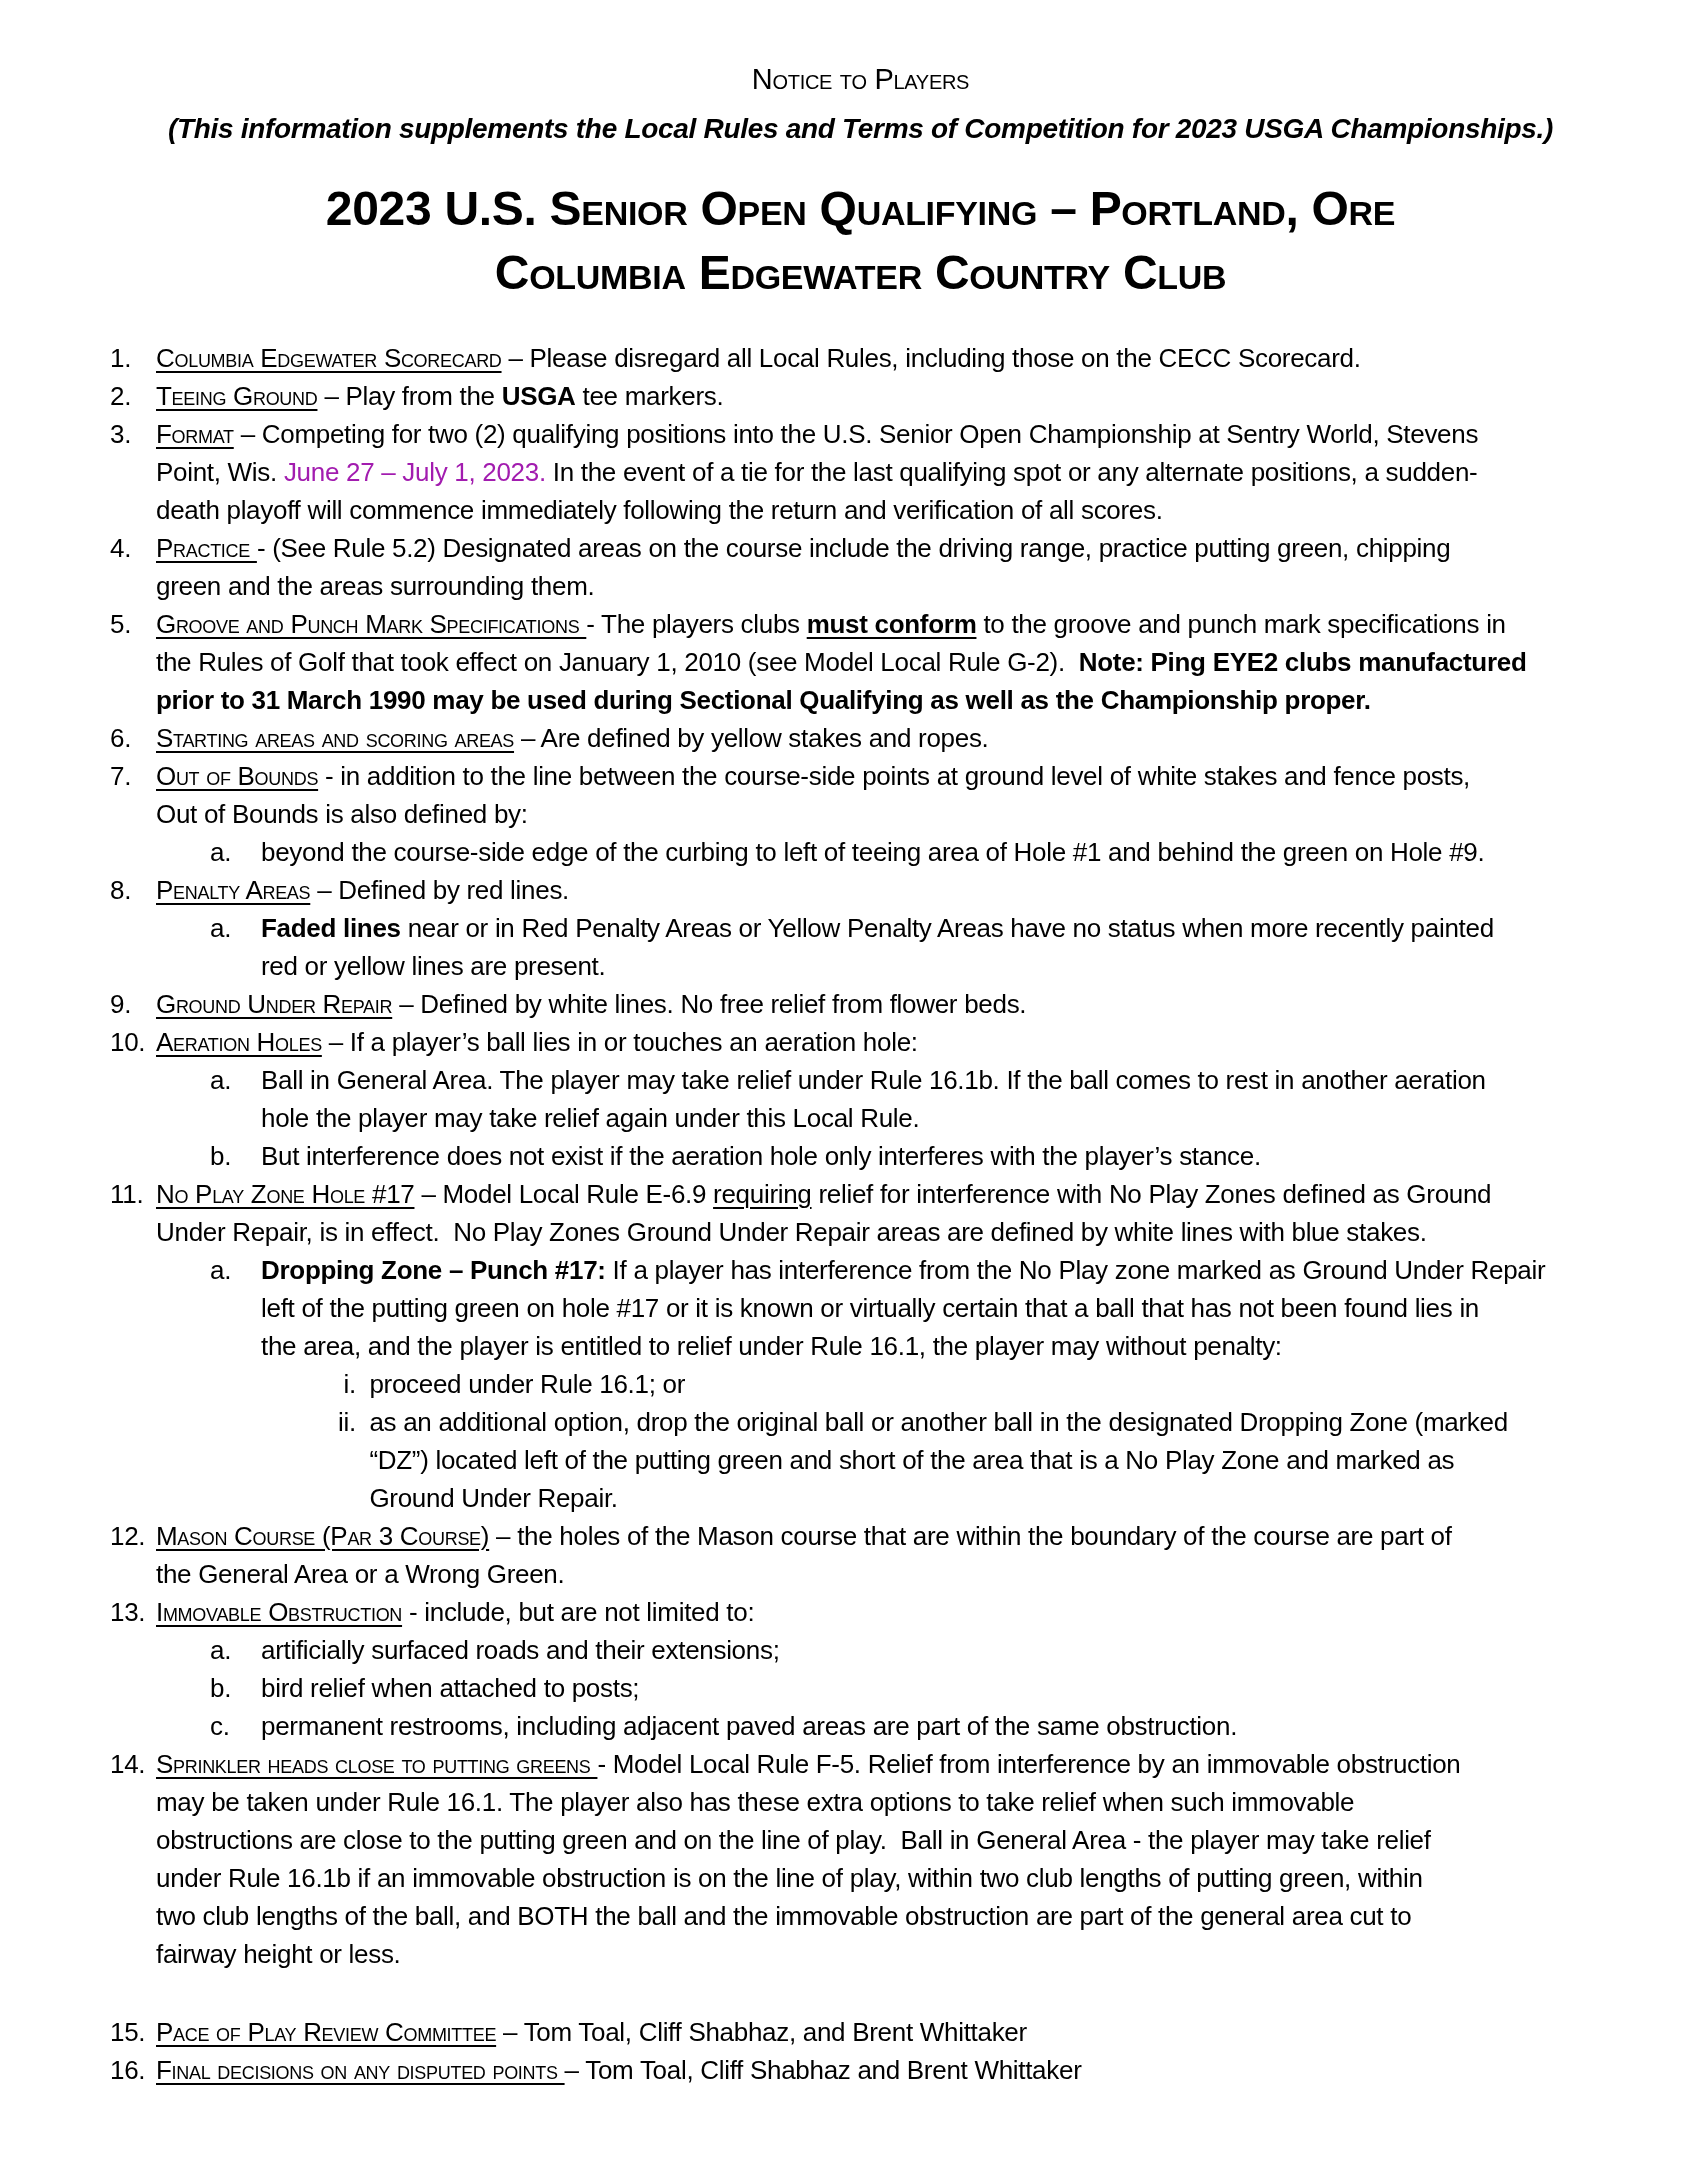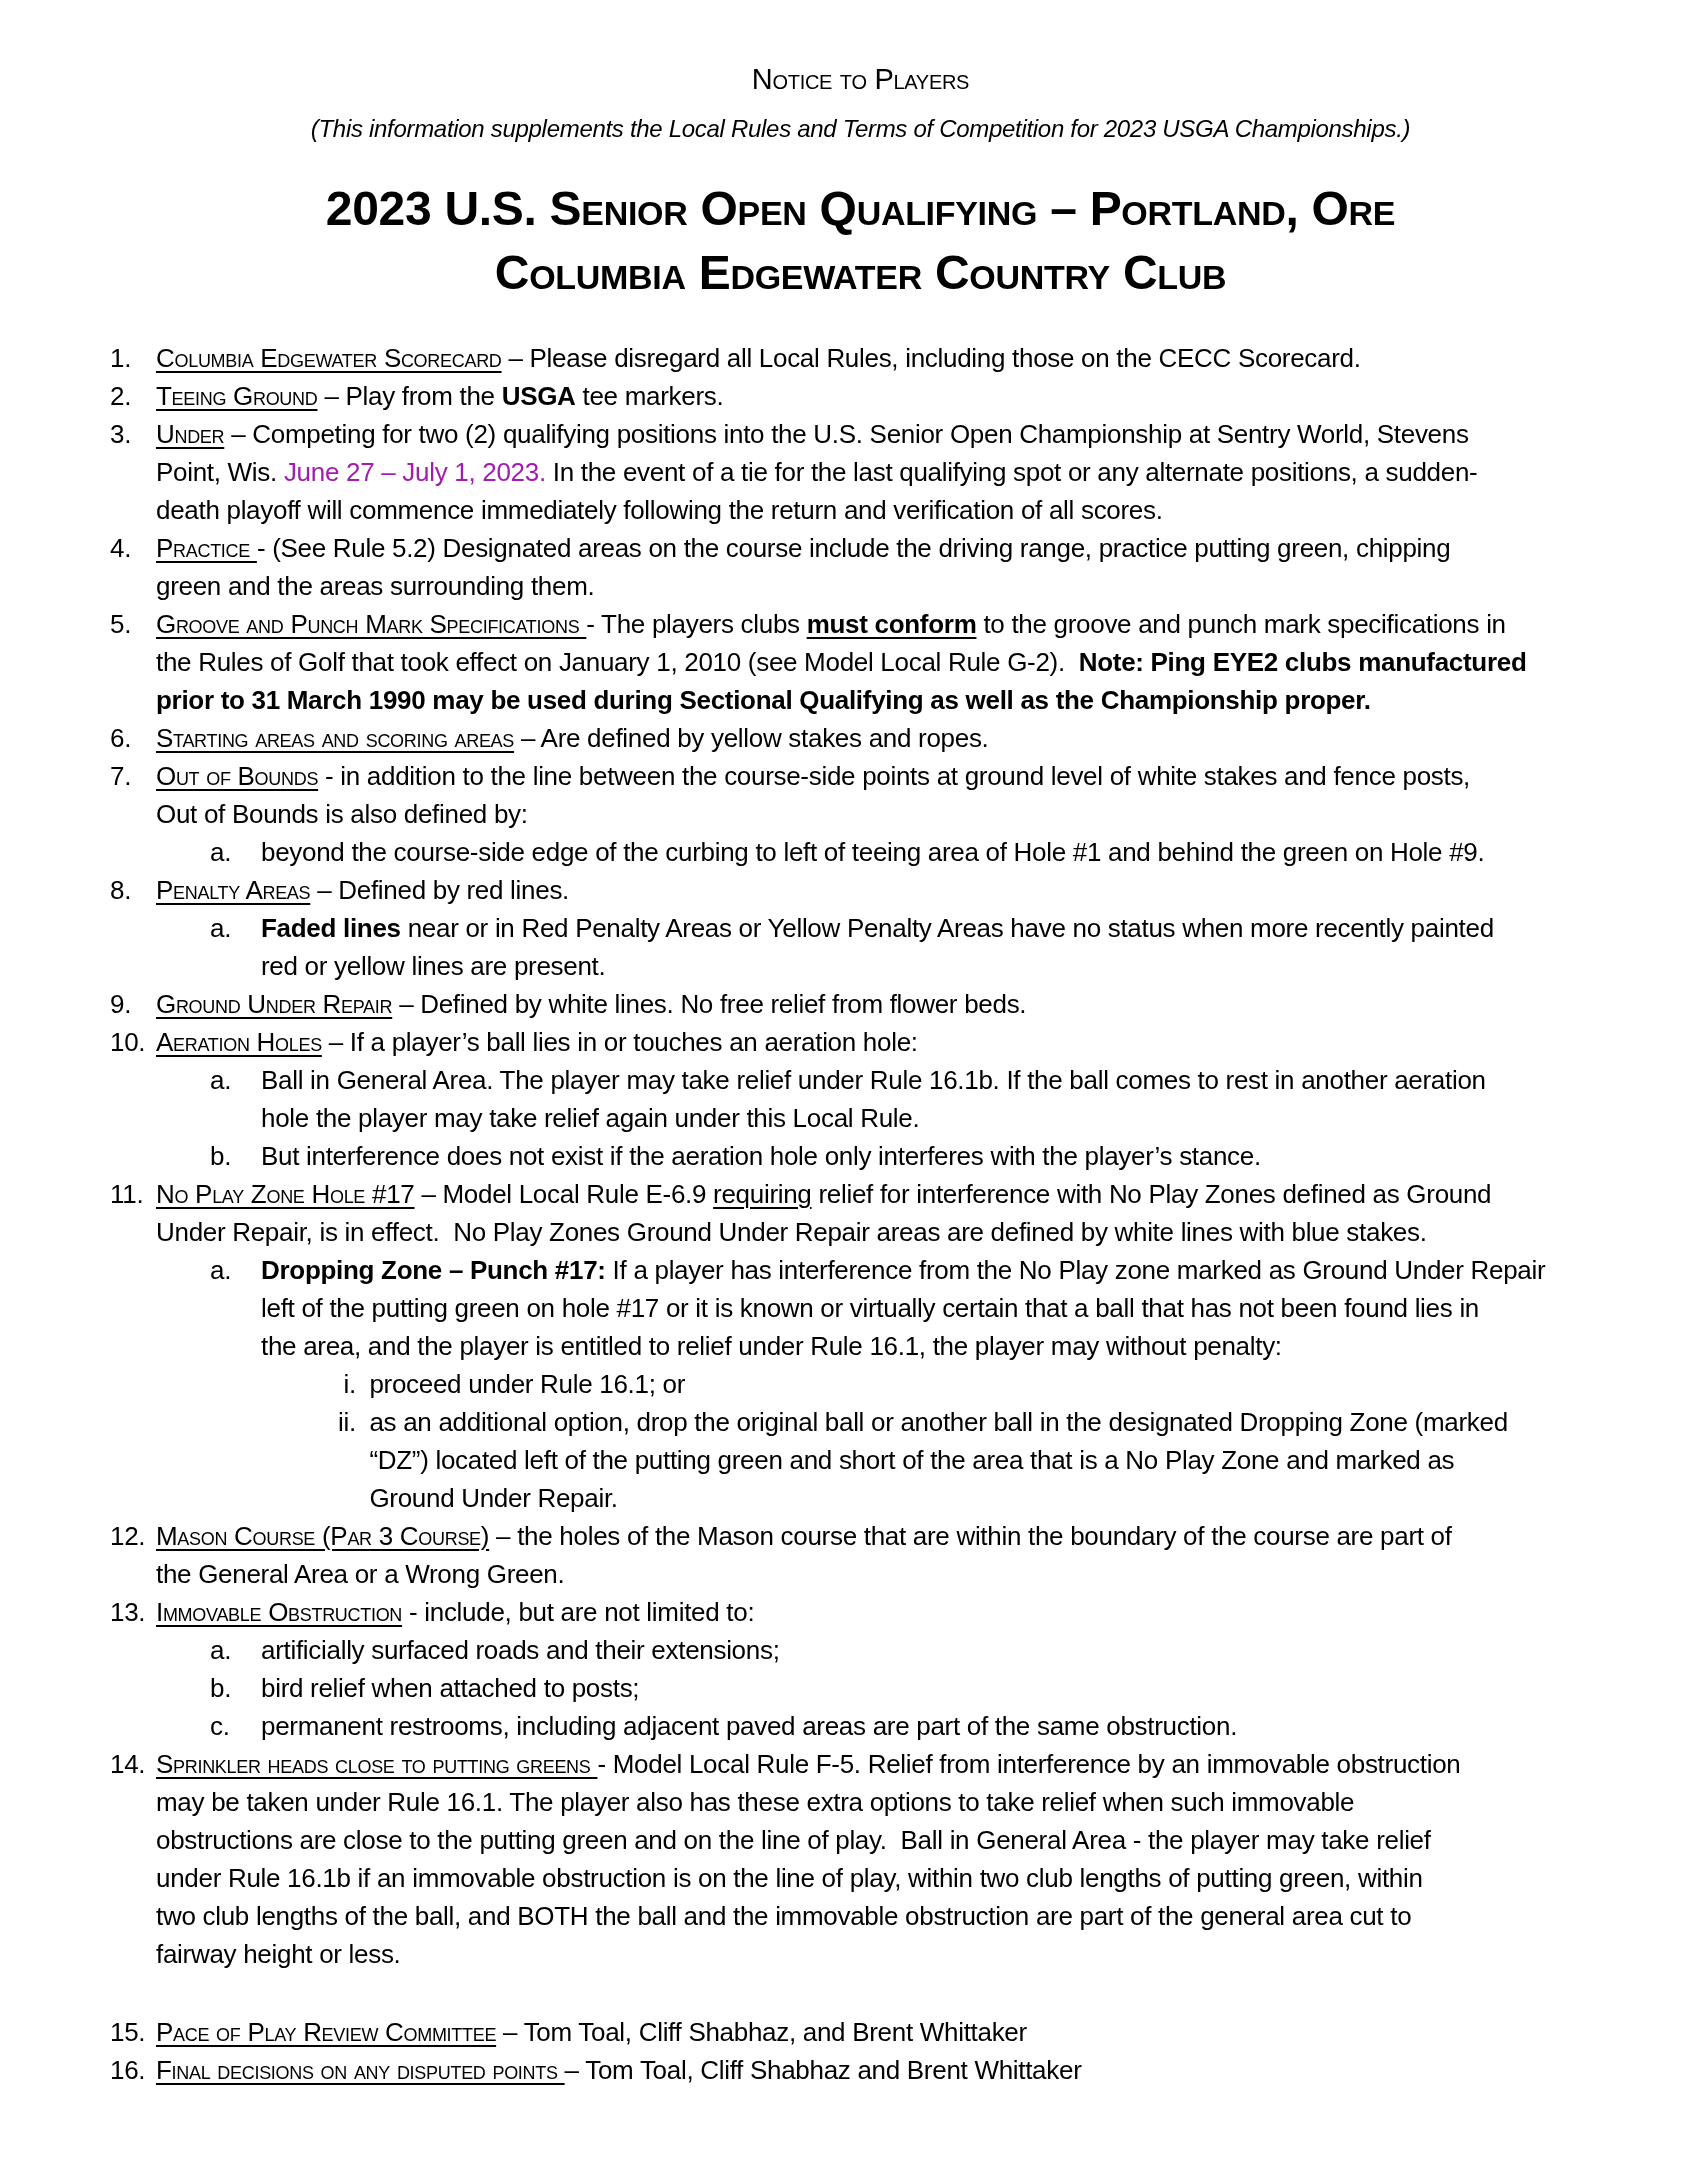--- a/index.html
+++ b/index.html
@@ -11,21 +11,21 @@
     color:#000000;
     font-family:"Liberation Sans","DejaVu Sans",sans-serif;
     box-sizing:border-box;
     padding:61px 76px 0 110px;
     overflow:hidden;
     letter-spacing:-0.3px;
   }
   .center{text-align:center;}
   .sc{font-variant:small-caps;}
   .header-title{font-size:29px;line-height:37px;}
-  .subtitle{font-size:24px;line-height:37px;margin-top:11.8px;font-style:italic;}
+  .subtitle{font-size:28px;line-height:37px;margin-top:11.8px;font-style:italic;font-weight:bold;}
   .titles{margin-top:30px;}
   .title{font-size:48px;line-height:64px;font-weight:bold;}
   .date{font-size:25px;line-height:35px;margin-top:5px;}
   .rules{margin-top:34px;font-size:26px;line-height:38px;}
   .item-row,.sub-row,.roman-row{display:flex;align-items:flex-start;}
   .item-number{flex:0 0 46px;}
   .sub-row{margin-left:100px;}
   .sub-marker{flex:0 0 51px;}
   .roman-row{margin-left:211px;}
   .roman-marker{flex:0 0 40px;text-align:right;padding-right:5px;box-sizing:border-box;}
@@ -52,21 +52,21 @@
       <div class="item-row">
         <span class="item-number">1.</span>
         <div class="item-body"><span class="seg-heading">Columbia Edgewater Scorecard</span><span class="seg-normal"> – Please disregard all Local Rules, including those on the CECC Scorecard.</span></div>
       </div>
       <div class="item-row">
         <span class="item-number">2.</span>
         <div class="item-body"><span class="seg-heading">Teeing Ground</span><span class="seg-normal"> – Play from the </span><span class="seg-bold">USGA</span><span class="seg-normal"> tee markers.</span></div>
       </div>
       <div class="item-row">
         <span class="item-number">3.</span>
-        <div class="item-body"><span class="seg-heading">Under</span><span class="seg-normal"> – Competing for two (2) qualifying positions into the U.S. Senior Open Championship at Sentry World, Stevens
+        <div class="item-body"><span class="seg-heading">Format</span><span class="seg-normal"> – Competing for two (2) qualifying positions into the U.S. Senior Open Championship at Sentry World, Stevens
 Point, Wis. </span><span class="seg-gray">June 27 – July 1, 2023.</span><span class="seg-normal"> In the event of a tie for the last qualifying spot or any alternate positions, a sudden-
 death playoff will commence immediately following the return and verification of all scores.</span></div>
       </div>
       <div class="item-row">
         <span class="item-number">4.</span>
         <div class="item-body"><span class="seg-heading">Practice </span><span class="seg-normal">- (See Rule 5.2) Designated areas on the course include the driving range, practice putting green, chipping
 green and the areas surrounding them.</span></div>
       </div>
       <div class="item-row">
         <span class="item-number">5.</span>

